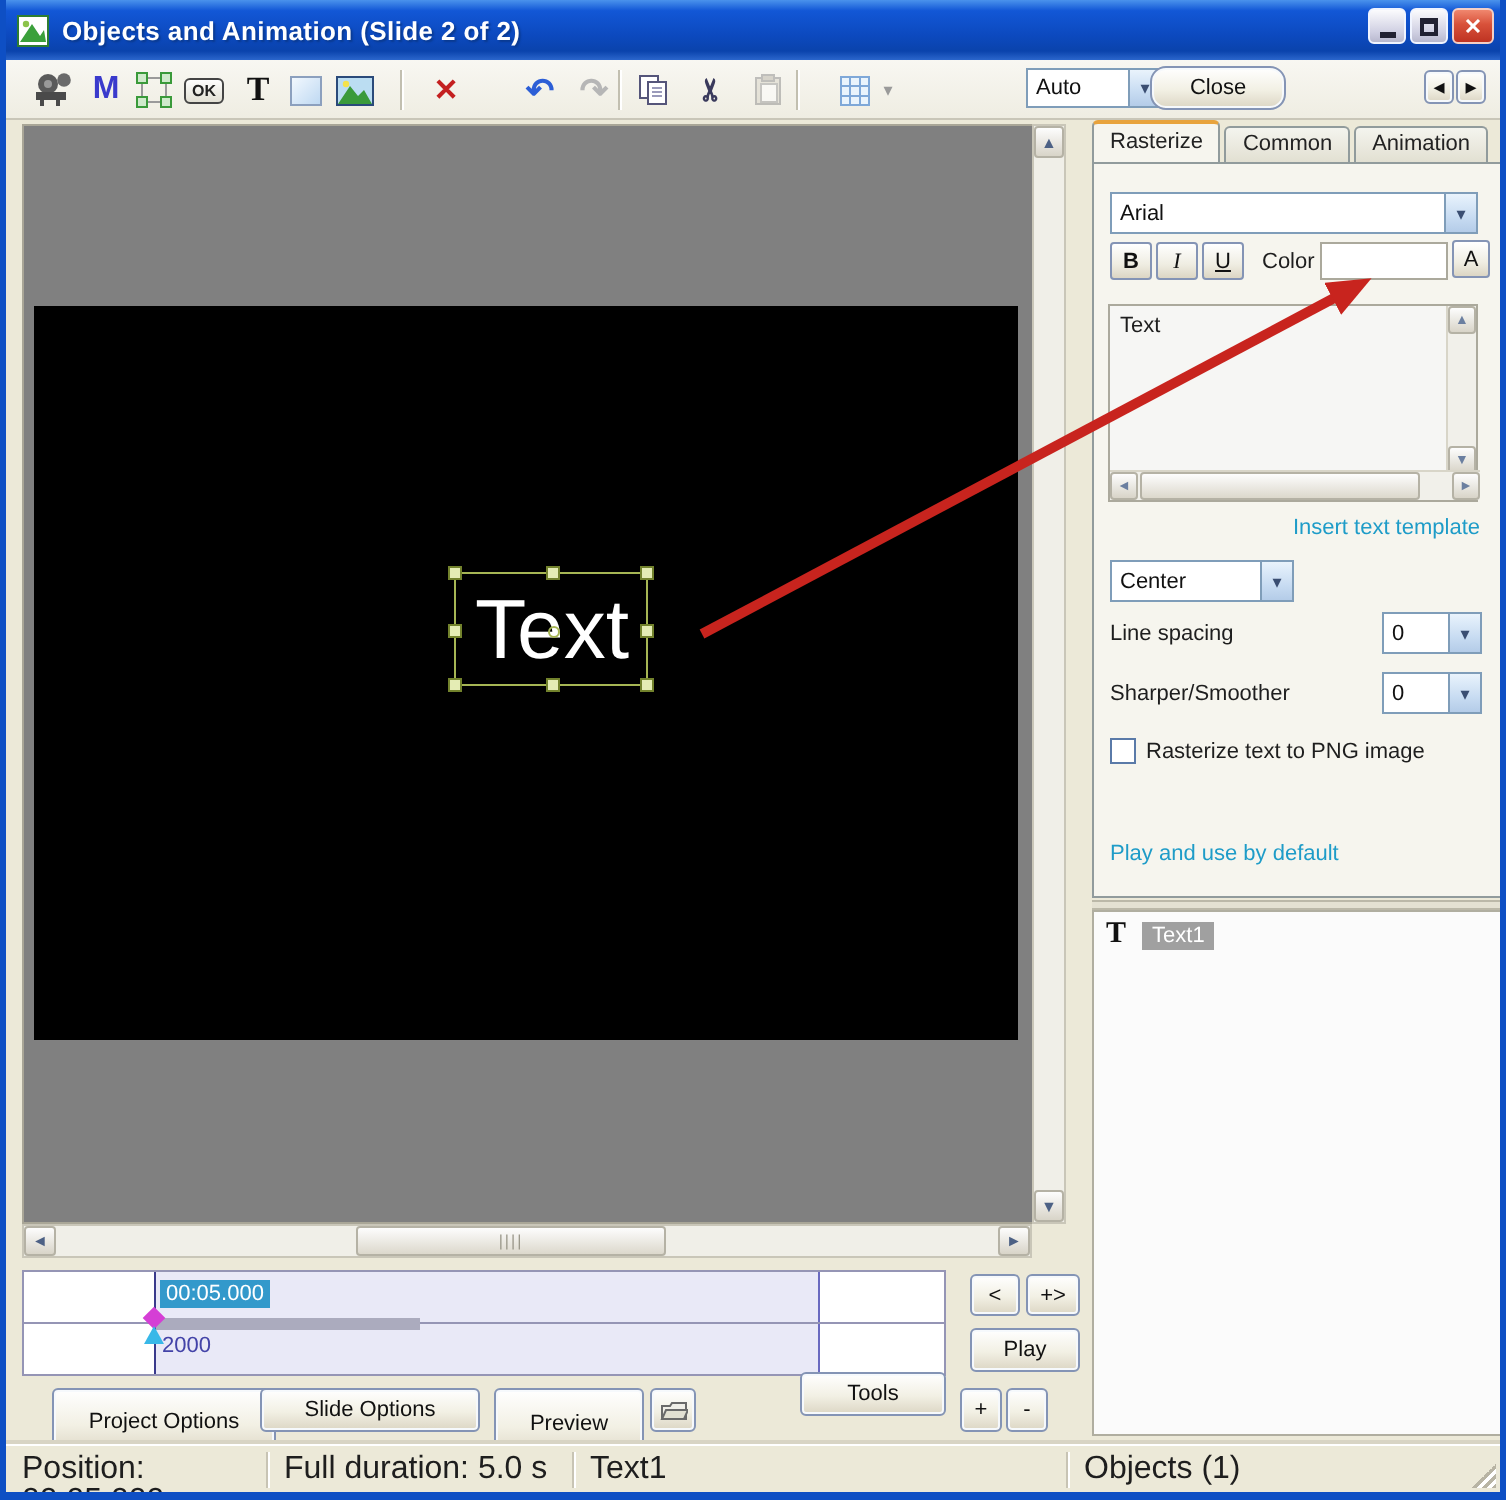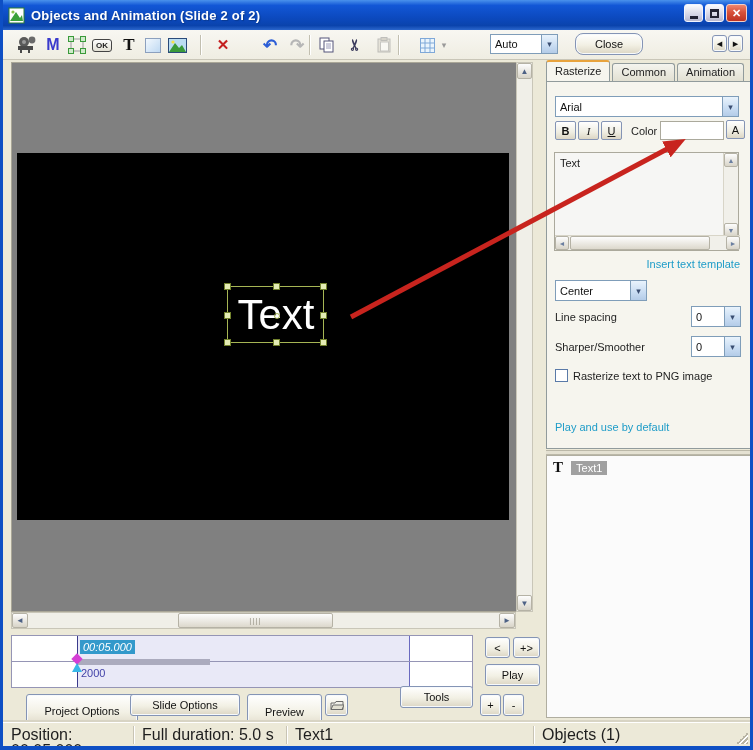--- a/index.html
+++ b/index.html
@@ -120,21 +120,21 @@
   .obj-chip { background:#A0A0A0; color:#fff; font-size:11px; padding:1px 5px; margin-left:8px; }
 
   
   .timeline { position:absolute; left:8px; top:635px; width:462px; height:53px;
     background:#fff; border:1px solid #9595B5; }
   .tl-lav { position:absolute; left:65px; top:0; width:332px; height:51px; background:#E9E9F7; }
   .tl-div { position:absolute; left:0; top:25px; width:460px; height:1px; background:#9595B5; }
   .tl-vline1 { position:absolute; left:65px; top:0; width:1px; height:51px; background:#3A3A8C; }
   .tl-vline2 { position:absolute; left:397px; top:0; width:1px; height:51px; background:#6A6AC0; }
   .tl-time { position:absolute; left:68px; top:4px; background:#3399CB; color:#fff;
-    font-size:11px; padding:1px 3px;font-style:italic; }
+    font-size:11px; padding:1px 3px; }
   .tl-key { position:absolute; left:69px; top:31px; color:#4343A8; font-size:11px; }
   .tl-bar { position:absolute; left:66px; top:23px; width:132px; height:6px; background:#ABABBE; }
   .tl-diamond { position:absolute; left:61px; top:19px; width:8px; height:8px;
     background:#D53ED5; transform:rotate(45deg); }
   .tl-tri { position:absolute; left:60px; top:27px; width:0; height:0;
     border-left:5px solid transparent; border-right:5px solid transparent;
     border-bottom:9px solid #38B8E8; }
 
   
   .statusbar { position:absolute; left:0; top:722px; width:747px; height:24px;
@@ -250,21 +250,21 @@
         <rect x="0.5" y="0.5" width="14" height="14" fill="#EAF4FC" stroke="#7FA8D8"></rect>
         <line x1="5" y1="0" x2="5" y2="15" stroke="#7FA8D8"></line>
           <line x1="10" y1="0" x2="10" y2="15" stroke="#7FA8D8"></line>
         <line x1="0" y1="5" x2="15" y2="5" stroke="#7FA8D8"></line>
           <line x1="0" y1="10" x2="15" y2="10" stroke="#7FA8D8"></line>
       </svg>
     </span>
     <span class="tb" style="left:434px;width:14px">
       <span class="caret">▾</span>
     </span>
-    <div class="combo" style="left:487px;top:4px;width:68px">
+    <div class="combo" style="left:510px;top:4px;width:68px">
       <span class="val">Auto</span>
       <span class="ddbtn">▾</span>
     </div>
     <button class="xp-btn" style="left:572px;top:3px;width:68px;height:22px;border-radius:8px">Close</button>
     <span class="xp-btn" style="left:709px;top:5px;width:15px;height:17px">◂</span>
     <span class="xp-btn" style="left:725px;top:5px;width:15px;height:17px">▸</span>
   </div>
 
   <div class="canvas">
     <div class="slide">

